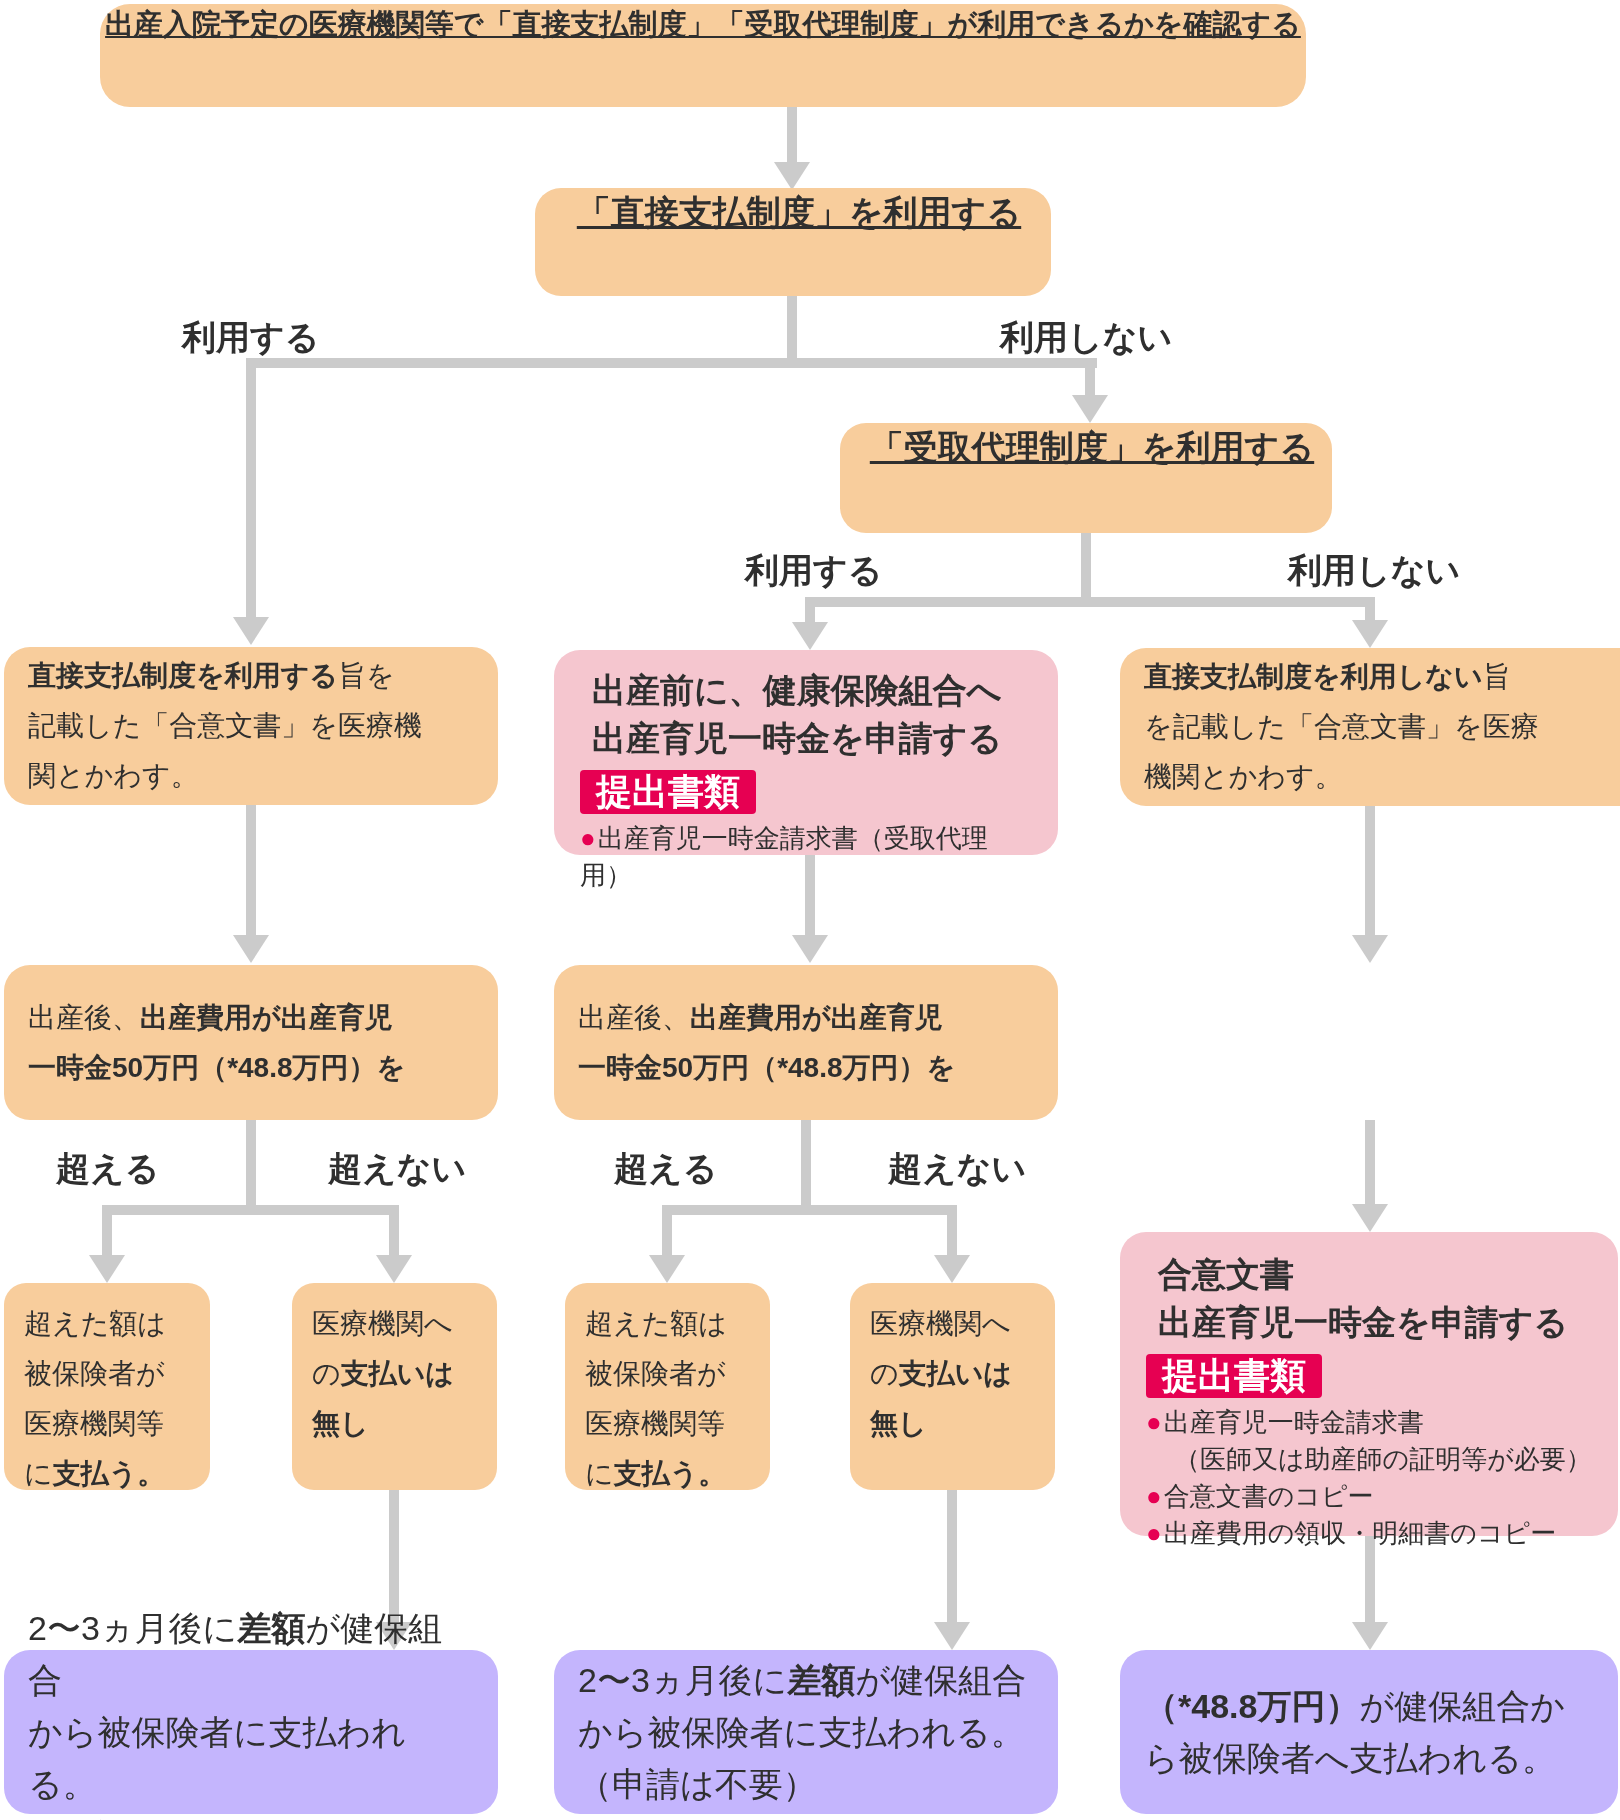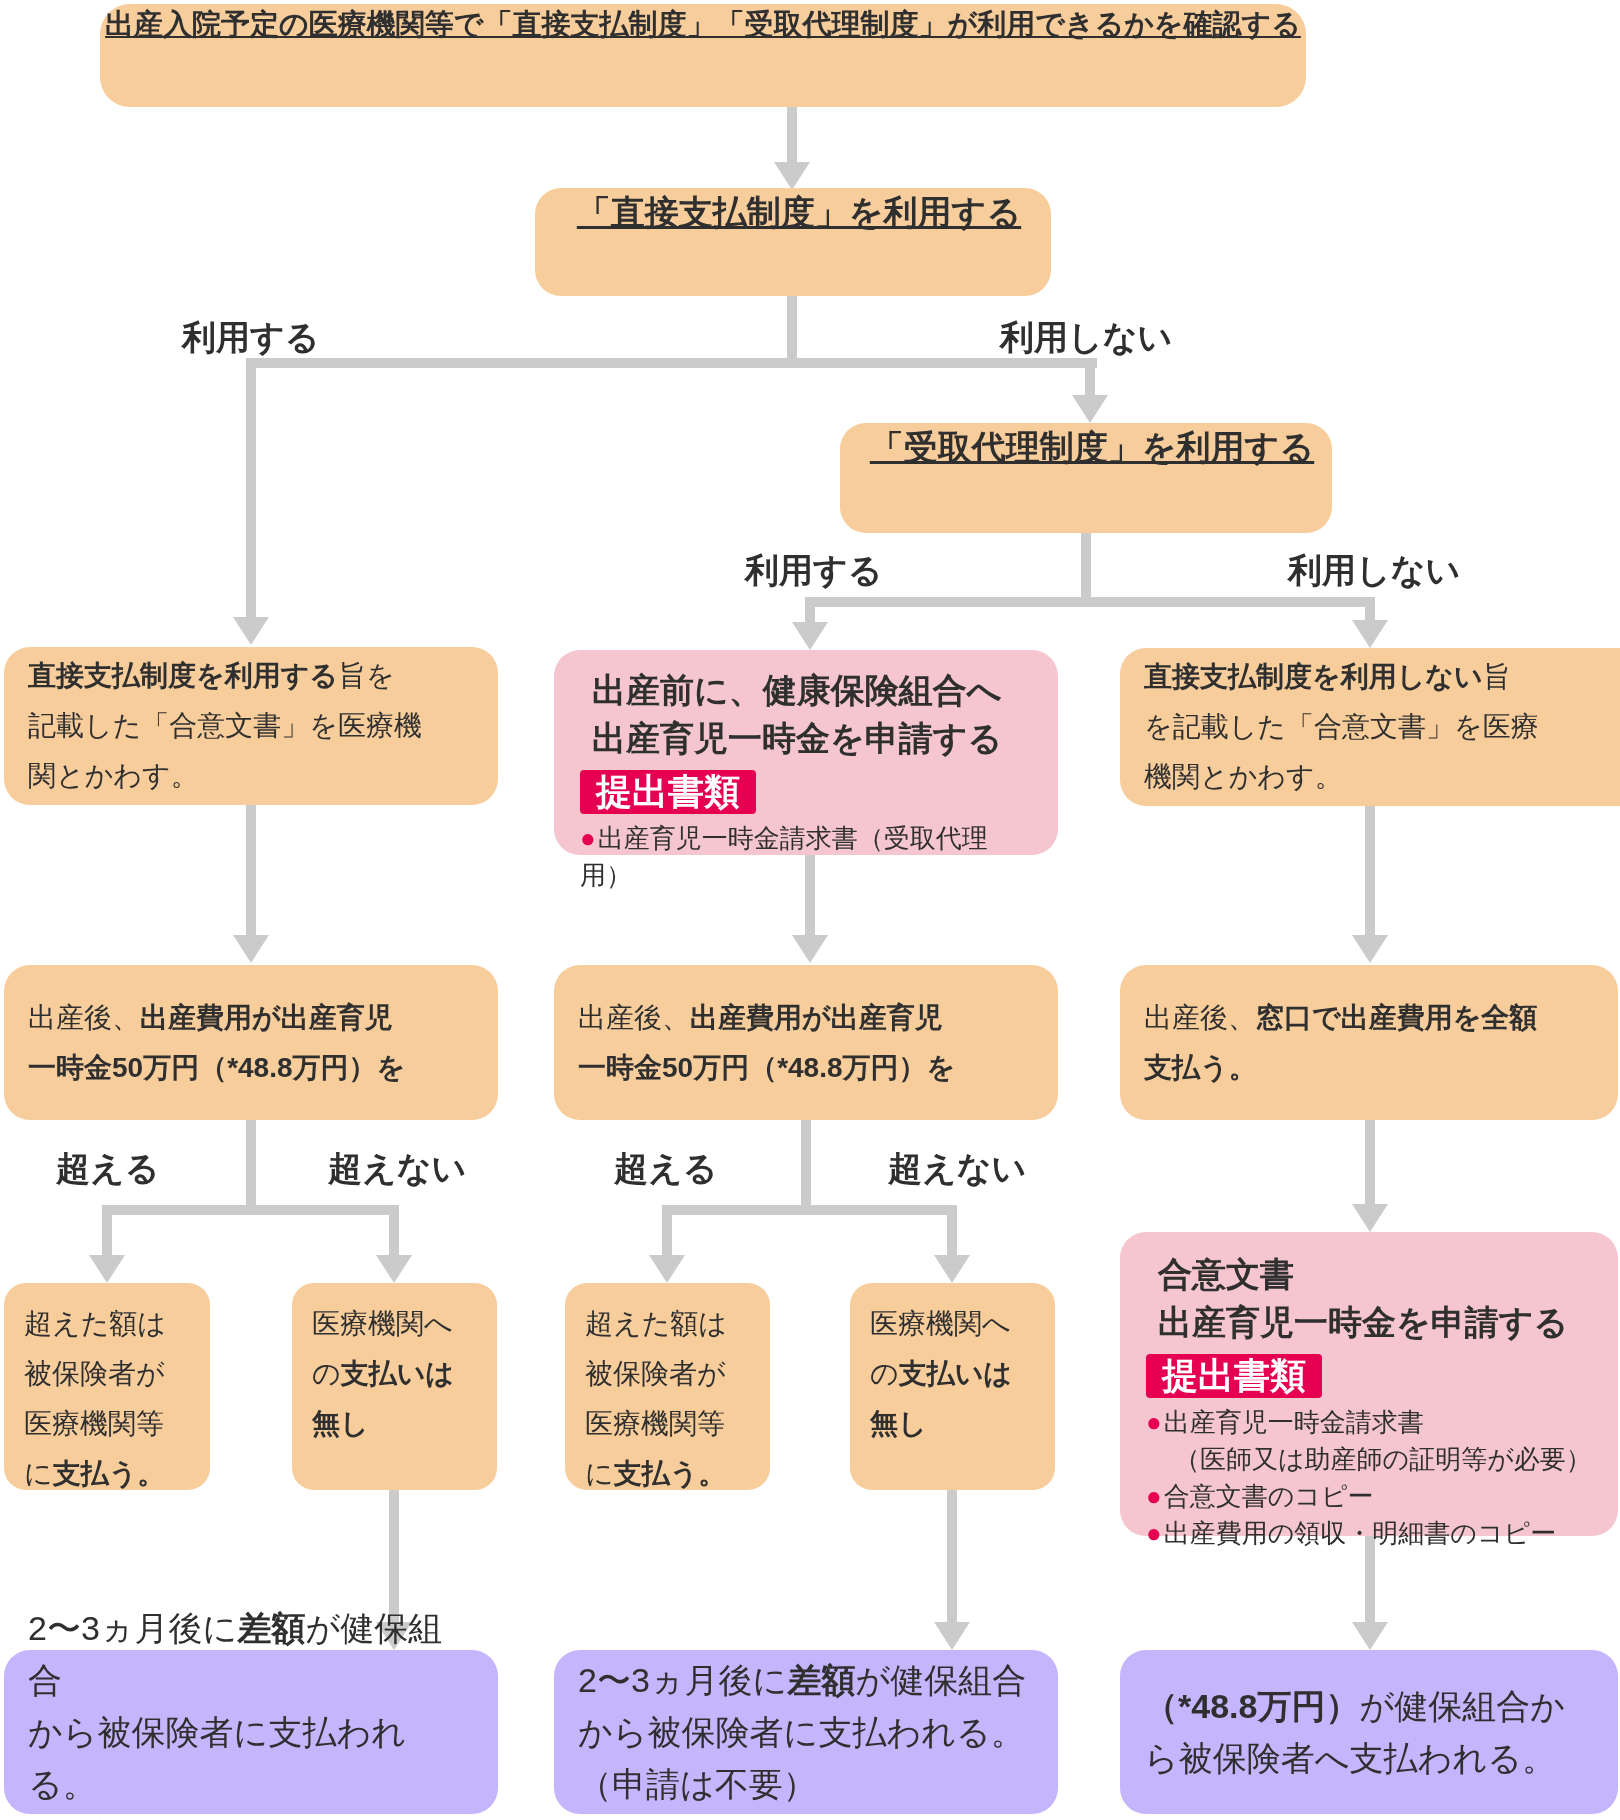--- a/index.html
+++ b/index.html
@@ -129,24 +129,20 @@
   <div class="box orange vcenter pad t34" style="left:4px;top:965px;width:494px;height:155px">
     <div><span class="r">出産後、</span><span class="b">出産費用が出産育児</span></div>
     <div class="b">一時金50万円（*48.8万円）を</div>
   </div>
 
   <div class="box orange vcenter pad t34" style="left:554px;top:965px;width:504px;height:155px">
     <div><span class="r">出産後、</span><span class="b">出産費用が出産育児</span></div>
     <div class="b">一時金50万円（*48.8万円）を</div>
   </div>
 
-  <div class="box orange vcenter pad t34" style="left:1120px;top:965px;width:498px;height:155px">
-    <div><span class="r">出産後、</span><span class="b">窓口で出産費用を全額</span></div>
-    <div class="b">支払う。</div>
-  </div>
 
   <div class="box orange pads t34" style="left:4px;top:1283px;width:206px;height:207px;border-radius:22px">
     <div class="r">超えた額は</div>
     <div class="r">被保険者が</div>
     <div class="r">医療機関等</div>
     <div><span class="r">に</span><span class="b">支払う。</span></div>
   </div>
 
   <div class="box orange pads t34" style="left:292px;top:1283px;width:205px;height:207px;border-radius:22px">
     <div class="r">医療機関へ</div>

